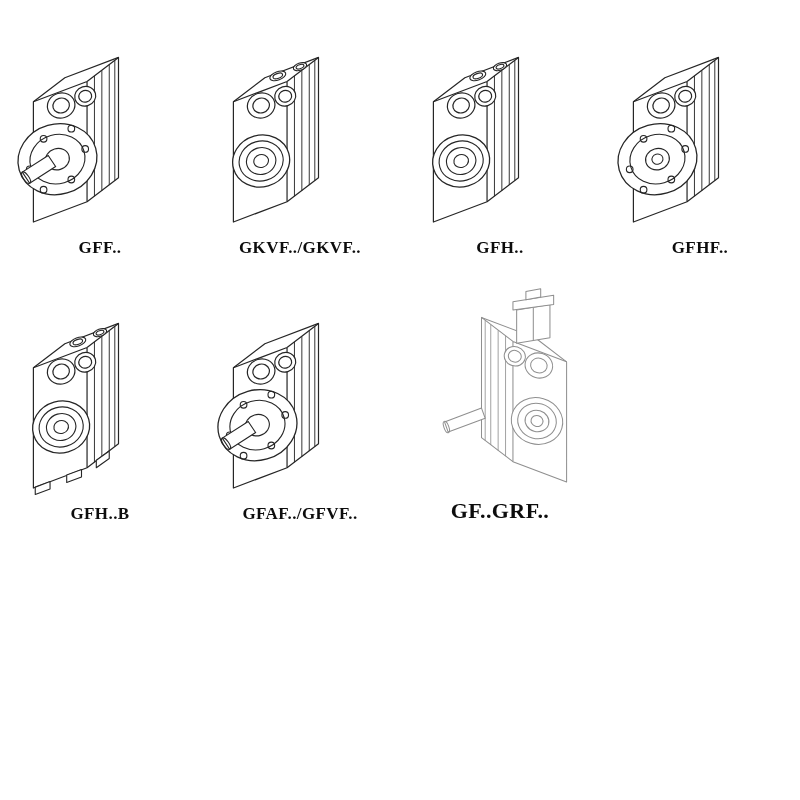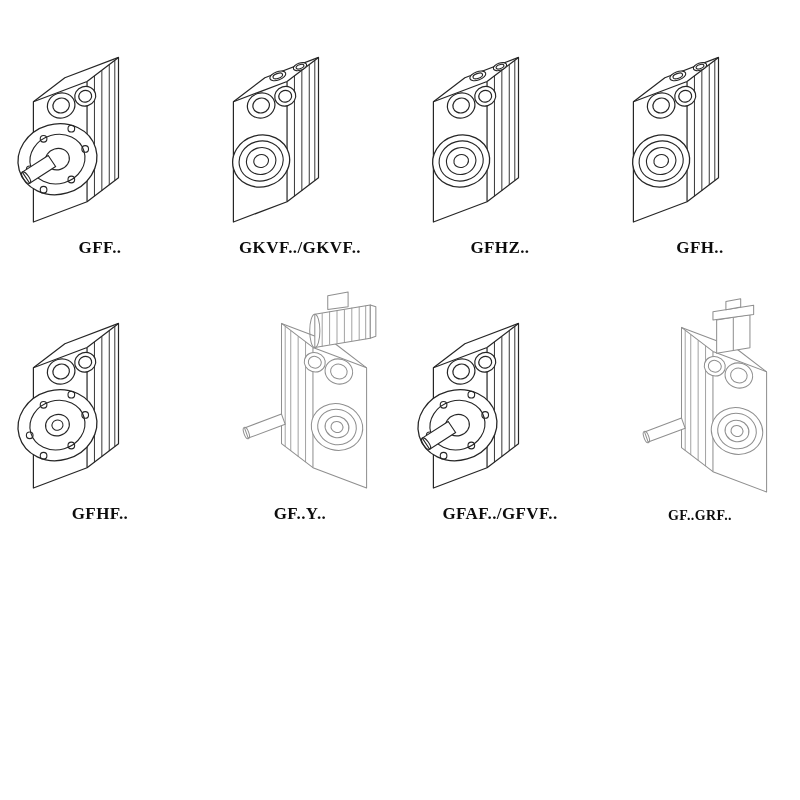--- a/index.html
+++ b/index.html
@@ -7,21 +7,21 @@
               font-family:"Liberation Serif", serif; }
   .grid { display:grid; grid-template-columns:repeat(4,200px);
           grid-template-rows:repeat(3,266px); width:800px; height:800px; }
   .cell { display:flex; flex-direction:column; align-items:center;
           justify-content:flex-end; padding:4px 2px 8px 2px; }
   .draw { width:190px; height:222px; flex:0 0 auto; }
   .solid { color:#262626; }
   .light { color:#8f8f8f; }
   .lbl { font-weight:bold; font-size:17px; letter-spacing:.4px; color:#0d0d0d;
          text-align:center; margin-top:3px; white-space:nowrap; }
-  .lbl-lg { font-size:14px; }
+  .lbl-lg { font-size:22px; }
   .boxed { outline:1px solid #c4c4c4; outline-offset:-4px; }
 </style>
 </head>
 <body>
 
 <svg width="0" height="0" style="position:absolute" aria-hidden="true">
   <defs>
 
     <g id="housing-left" stroke="currentColor" fill="none" stroke-width="1.3" stroke-linejoin="round">
       <path fill="#fff" d="M28 96 L62 70 L120 48 L120 178 L86 204 L28 226 Z"></path>
@@ -152,49 +152,43 @@
     <figcaption class="lbl">GFF..</figcaption>
   </figure>
 
   <figure class="cell">
     <svg class="draw solid" viewBox="0 0 200 240">
         <use href="#gbx-hollow"></use>
       </svg>
     <figcaption class="lbl">GKVF../GKVF..</figcaption>
   </figure>
 
+
   <figure class="cell">
     <svg class="draw solid" viewBox="0 0 200 240">
         <use href="#gbx-hollow"></use>
       </svg>
-    <figcaption class="lbl">GFHZ..</figcaption>
-  </figure>
-
-  <figure class="cell">
-    <svg class="draw solid" viewBox="0 0 200 240">
-        <use href="#gbx-hollow"></use>
-      </svg>
     <figcaption class="lbl">GFH..</figcaption>
   </figure>
 
   <figure class="cell">
     <svg class="draw solid" viewBox="0 0 200 240">
         <use href="#gbx-flange-ns"></use>
       </svg>
     <figcaption class="lbl">GFHF..</figcaption>
   </figure>
 
-
-
-  <figure class="cell">
-    <svg class="draw light" viewBox="0 0 200 240">
-        <use href="#gbx-y"></use>
-      </svg>
-    <figcaption class="lbl">GF..Y..</figcaption>
-  </figure>
+  <figure class="cell">
+    <svg class="draw solid" viewBox="0 0 200 240">
+        <use href="#gbx-hollow-b"></use>
+      </svg>
+    <figcaption class="lbl">GFH..B</figcaption>
+  </figure>
+
+
 
   <figure class="cell">
     <svg class="draw solid" viewBox="0 0 200 240">
         <use href="#gbx-flange"></use>
       </svg>
     <figcaption class="lbl">GFAF../GFVF..</figcaption>
   </figure>
 
 
   <figure class="cell">

